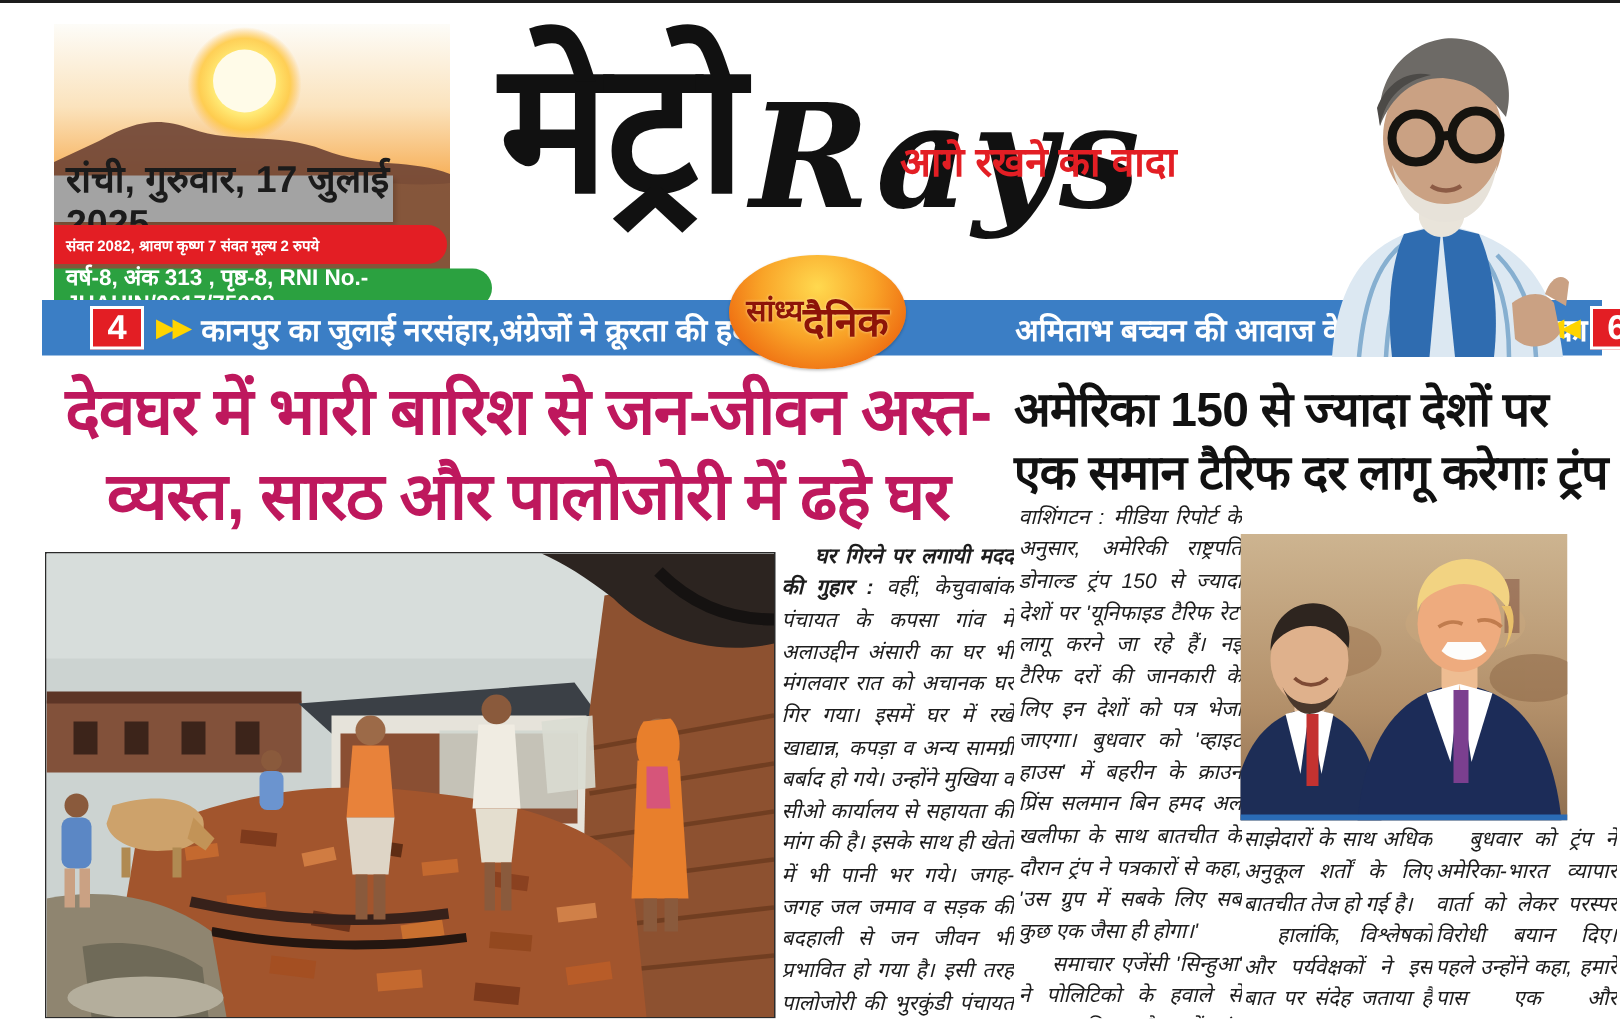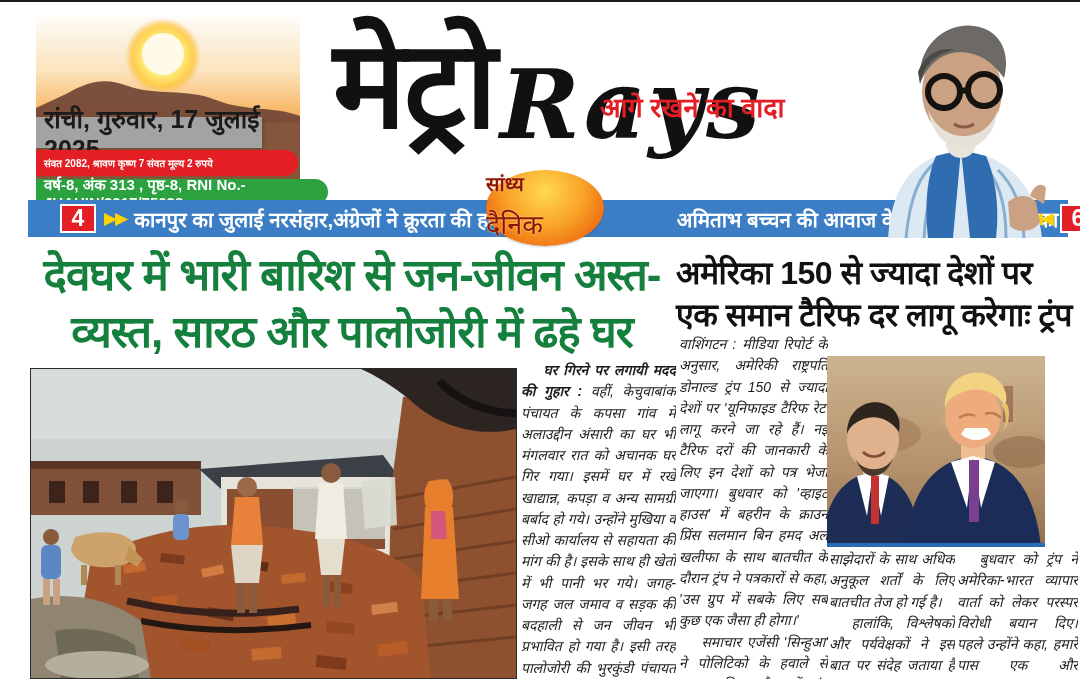--- a/index.html
+++ b/index.html
@@ -39,32 +39,32 @@
   .pageno.left { margin-left:32px; }
   .pageno.right { margin-right:44px; }
   .arrows { color:#ffd400; font-size:17px; letter-spacing:-2px; margin:0 8px; flex:0 0 auto; }
   .ticker-text { font-size:20.5px; font-weight:bold; white-space:nowrap; }
   .ticker-text.left-t { width:452px; }
   .ticker-text.right-t { margin-left:120px; width:345px; }
 
   
   .badge { left:486px; top:170px; width:118px; height:76px; border-radius:50%;
            background:radial-gradient(ellipse at 50% 28%, #ffd94f 0%, #f9a428 45%, #f07414 75%, #e8630c 100%);
-           display:flex; flex-direction:column; align-items:flex-start; justify-content:center;
+           display:flex; flex-direction:row; align-items:center; justify-content:center;
            z-index:5; box-shadow:0 1px 2px rgba(0,0,0,.25); }
   .badge .l1 { font-size:20px; font-weight:bold; color:#8d1408;
                text-shadow:0 0 2px #ffe9a0; line-height:1; }
-  .badge .l2 { font-size:27px; font-weight:normal; color:#8d1408;
+  .badge .l2 { font-size:27px; font-weight:bold; color:#8d1408;
                text-shadow:0 0 2px #ffe9a0; line-height:1.15;margin-top:16px; }
 
   .amitabh { left:858px; top:6px; width:206px; height:232px; z-index:4; }
 
   
   .headline-left { left:28px; top:246px; width:648px; text-align:center;
-                   font-size:44px; font-weight:800; color:#15803d; line-height:1.3; letter-spacing:-1px; }
+                   font-size:44px; font-weight:800; color:#be185d; line-height:1.3; letter-spacing:-1px; }
   .headline-right { left:676px; top:252px; width:400px; text-align:left;
                     font-size:32px; font-weight:800; color:#111; line-height:1.32; letter-spacing:-0.5px; }
 
   
   .photo-rubble { left:30px; top:368px; width:487px; height:311px; border:1px solid #2a2a2a; }
   .photo-trump  { left:827px; top:356px; width:218px; height:191px; }
 
   
   .newscol { font-size:14px; line-height:1.52; color:#1d1d1d; text-align:justify;font-style:italic; }
   .newscol p { text-indent:1.6em; }

